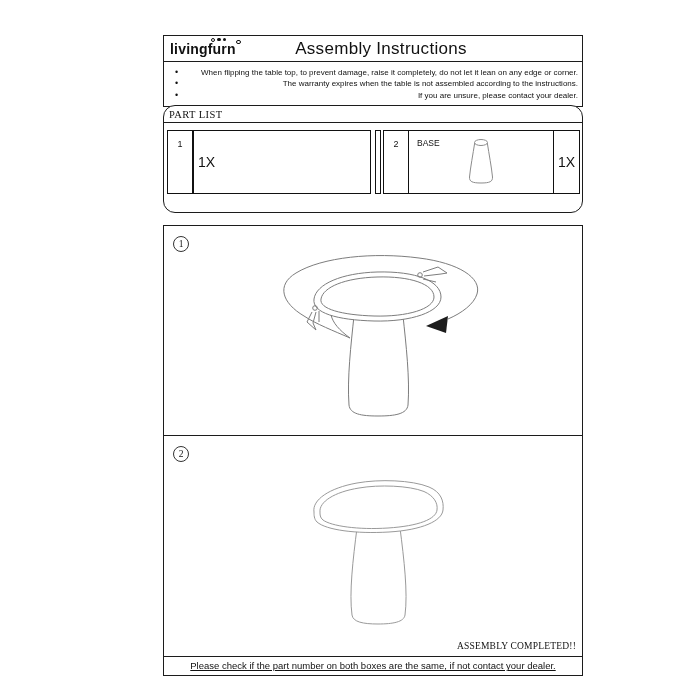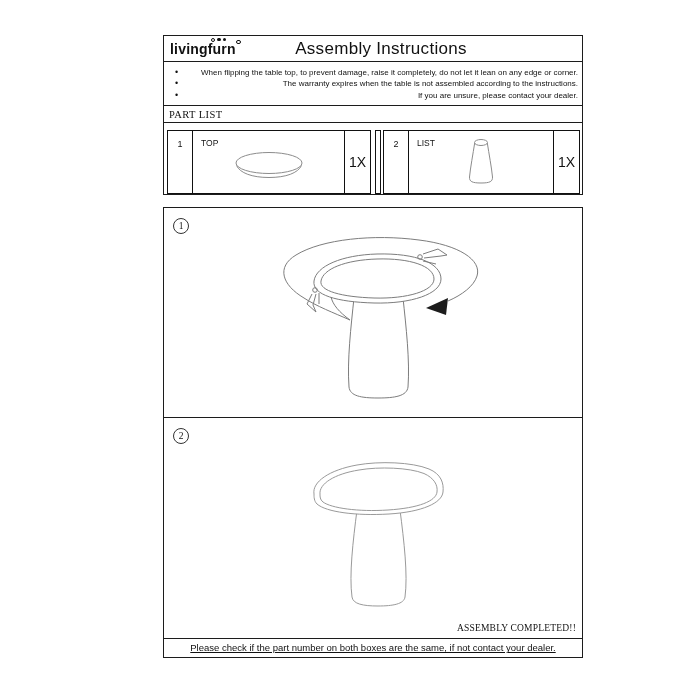--- a/index.html
+++ b/index.html
@@ -18,21 +18,21 @@
   .logo-tm{position:absolute;top:-1px;right:-5px;width:2.6px;height:2.6px;border:0.8px solid #111;border-radius:50%;}
   .title{position:absolute;left:16px;right:0;text-align:center;font-size:17px;letter-spacing:.3px;}
 
   
   .notices{margin-top:-1.4px;height:46px;padding:5px 4px 0 0;}
   .notices ul{margin:0;padding:0;list-style:none;text-align:right;}
   .notices li{position:relative;padding-left:27px;font-size:8px;line-height:11.5px;}
   .notices li::before{content:"•";position:absolute;left:11px;top:0;font-size:9px;}
 
   
-  .plist{margin-top:-1.4px;height:90px;}
+  .plist{margin-top:-1.4px;height:108px;border-radius:12px;}
   .pl-label{font-family:"Liberation Serif", serif;font-size:10.5px;letter-spacing:.4px;
     padding:3px 0 2px 5px;border-bottom:1.4px solid #1c1c1c;}
   .pl-row{margin:7px 2px 0 3px;height:64px;display:flex;align-items:stretch;}
   .pl-item{display:flex;border:1.4px solid #111;background:#fff;box-sizing:border-box;}
   .pl-item.first{width:204px;}
   .pl-item.second{flex:1;}
   .pl-strip{width:6px;border:1.4px solid #111;margin-left:4px;margin-right:2px;box-sizing:border-box;}
   .pl-num{width:24px;border-right:1.4px solid #111;text-align:center;padding-top:8px;font-size:9px;}
   .pl-name{flex:1;position:relative;padding:7px 0 0 8px;font-size:8.5px;}
   .pl-qty{width:25px;border-left:1.4px solid #111;display:flex;align-items:center;justify-content:center;font-size:14px;}
@@ -77,38 +77,29 @@
       <li>If you are unsure, please contact your dealer.</li>
     </ul>
   </div>
 
   <div class="bx plist">
     <div class="pl-label">PART LIST</div>
     <div class="pl-row">
 
       <div class="pl-item first">
         <div class="pl-num">1</div>
-        <div class="pl-name">
-          <span>TOP</span>
-          <svg class="pl-sketch" width="72" height="30" viewBox="0 0 72 30">
-            <g fill="none" stroke="#8c8c8c" stroke-width="1">
-              <ellipse cx="36" cy="13" rx="33" ry="10.5"></ellipse>
-              <path d="M3.5,15.5 C7,23 19,27.5 36,27.5 C53,27.5 65,23 68.5,15.5"></path>
-            </g>
-          </svg>
-        </div>
         <div class="pl-qty">1X</div>
       </div>
 
       <div class="pl-strip"></div>
 
       <div class="pl-item second">
         <div class="pl-num">2</div>
         <div class="pl-name">
-          <span>LIST</span>
+          <span>BASE</span>
           <svg class="pl-sketch base" width="30" height="48" viewBox="0 0 30 48">
             <g fill="none" stroke="#8c8c8c" stroke-width="1">
               <ellipse cx="15" cy="4.5" rx="6.5" ry="3"></ellipse>
               <path d="M8.7,5 C7,16 4.5,29 3.5,39 C3.3,43.5 6,45 15,45 C24,45 26.7,43.5 26.5,39 C25.5,29 23,16 21.3,5"></path>
             </g>
           </svg>
         </div>
         <div class="pl-qty">1X</div>
       </div>
 

